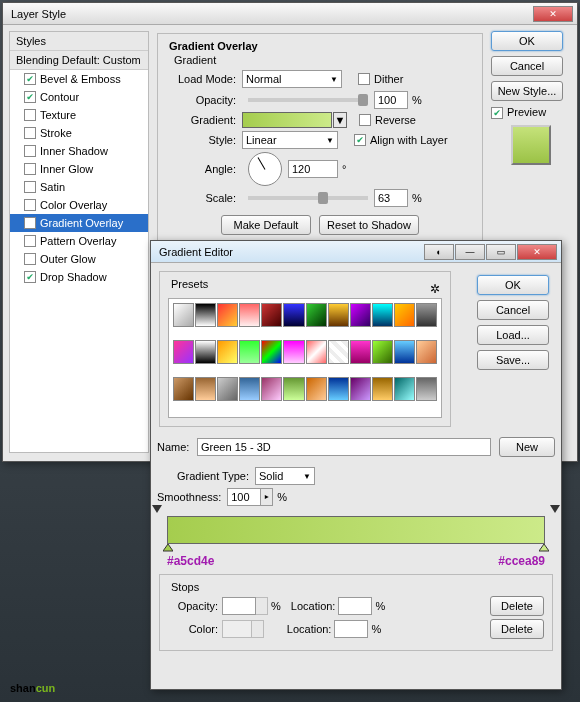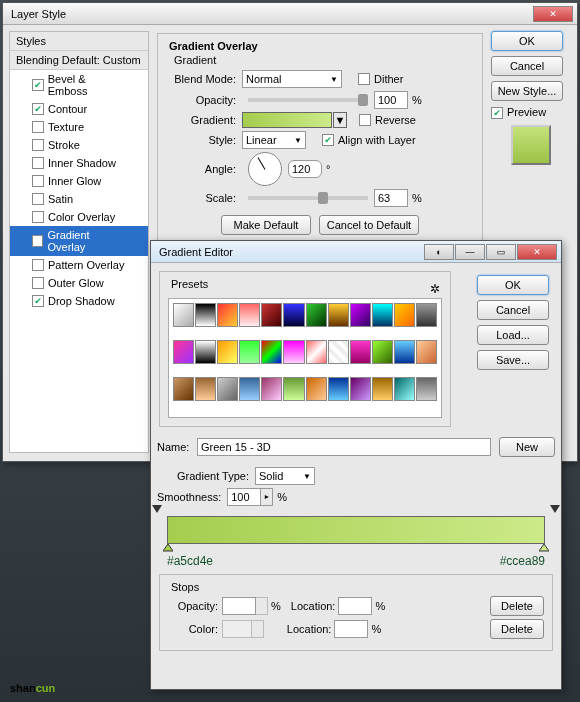--- a/index.html
+++ b/index.html
@@ -14,21 +14,21 @@
 .btn.primary{border:1px solid #5b9bd5;box-shadow:0 0 2px #5b9bd5}
 .checkbox{display:inline-block;width:12px;height:12px;border:1px solid #888;background:#fff;margin-right:4px;vertical-align:middle;text-align:center;line-height:10px;font-size:9px;color:#2a6}
 .checkbox.checked::before{content:"✔"}
 .textfield{border:1px solid #999;background:#fff;height:18px;padding:0 3px;line-height:16px}
 .dropdown{border:1px solid #999;background:#fff;height:18px;display:flex;align-items:center;padding:0 3px;position:relative}
 .dropdown::after{content:"▼";position:absolute;right:3px;font-size:8px}
 .fieldset{border:1px solid #bbb;padding:6px 8px 8px;margin:2px}
 .fieldset>.legend{margin-top:-12px;background:#e8e8e8;display:inline-block;padding:0 3px;font-weight:bold}
 .styleslist{border:1px solid #bbb;background:#fff;width:140px}
 .styleslist .hdr{background:#e8e8e8;padding:3px 6px;border-bottom:1px solid #ccc}
-.styleslist .item{padding:3px 22px;display:flex;align-items:center;cursor:pointer}
+.styleslist .item{padding:3px 14px;display:flex;align-items:center;cursor:pointer}
 .styleslist .item.sel{background:#2a6fc9;color:#fff}
 .styleslist .item.sel span{color:#fff}
 .indent{padding-left:18px}
 .row{display:flex;align-items:center;margin:3px 0}
 .lbl{width:70px;text-align:right;margin-right:6px}
 .slider{flex:0 0 120px;height:4px;background:#ccc;position:relative;margin:0 6px}
 .slider::before{content:"";position:absolute;width:10px;height:12px;background:#999;top:-4px;border-radius:2px}
 .slider.s100::before{left:110px}
 .slider.s63::before{left:70px}
 .angle{width:34px;height:34px;border:1px solid #888;border-radius:50%;background:#fff;position:relative;margin:0 6px}
@@ -37,21 +37,21 @@
 .swatch{width:40px;height:40px;border:2px outset #ccc;background:linear-gradient(#c5e27a,#9bc246);margin:6px auto}
 .presets{border:1px solid #aaa;background:#fff;padding:4px;display:grid;grid-template-columns:repeat(12,1fr);gap:1px;height:120px;overflow:hidden}
 .sw{border:1px solid #888;height:24px}
 .gradbar{height:28px;border:1px solid #666;background:linear-gradient(90deg,#a5cd4e,#ccea89);position:relative;margin:4px 10px}
 .stop{position:absolute;width:10px;height:10px;bottom:-11px}
 .stop.left{left:-5px}
 .stop.right{right:-5px}
 .stop svg{display:block}
 .ostop{position:absolute;width:10px;height:10px;top:-11px}
 .ostop.left{left:-5px}.ostop.right{right:-5px}
-.hexlbl{color:#14532d;font-weight:normal;font-size:12px}
+.hexlbl{color:#a21caf;font-weight:bold;font-size:12px}
 .watermark{position:absolute;right:6px;top:2px;font-size:10px;color:#999}
 .logo{position:absolute;bottom:4px;left:10px;font-size:22px;font-weight:bold;color:#fff}
 .logo .g{color:#7ab51d}
 .disabled{color:#999}
 </style>
 </head>
 <body>
 
 <div class="watermark">思缘设计论坛 WWW.MISSYUAN.COM</div>
 
@@ -113,21 +113,21 @@
             <span class="checkbox checked"></span>
             <span>Drop Shadow</span>
           </div>
         </div>
     </div>
     <div style="flex:1">
       <div class="fieldset">
         <div class="legend">Gradient Overlay</div>
         <div style="font-weight:normal;margin:2px 0 4px 8px">Gradient</div>
         <div class="row">
-            <span class="lbl">Blend Mode:</span>
+            <span class="lbl">Load Mode:</span>
             <div class="dropdown" style="width:100px">
               <span>Normal</span>
             </div>
             <span style="width:16px"></span>
             <span class="checkbox"></span>
             <span>Dither</span>
           </div>
         <div class="row">
             <span class="lbl">Opacity:</span>
             <div class="slider s100"></div>
@@ -137,42 +137,42 @@
         <div class="row">
             <span class="lbl">Gradient:</span>
             <div class="gradprev"></div>
             <span style="margin:0 2px 0 1px;border:1px solid #666;width:14px;height:16px;text-align:center;line-height:14px">▼</span>
             <span style="width:10px"></span>
             <span class="checkbox"></span>
             <span>Reverse</span>
           </div>
         <div class="row">
             <span class="lbl">Style:</span>
-            <div class="dropdown" style="width:64px">
+            <div class="dropdown" style="width:96px">
               <span>Linear</span>
             </div>
             <span style="width:16px"></span>
             <span class="checkbox checked"></span>
             <span>Align with Layer</span>
           </div>
         <div class="row">
             <span class="lbl">Angle:</span>
             <div class="angle"></div>
-            <input class="textfield" style="width: 34px; border-radius: 6px;" value="120">
+            <input class="textfield" style="width: 50px;" value="120">
             <span style="margin-left:4px">°</span>
           </div>
         <div class="row">
             <span class="lbl">Scale:</span>
             <div class="slider s63"></div>
             <input class="textfield" style="width: 34px;" value="63">
             <span style="margin-left:4px">%</span>
           </div>
         <div class="row" style="justify-content:center;margin-top:8px">
           <button class="btn" style="width:90px;display:inline-block;margin:0 4px">Make Default</button>
-          <button class="btn" style="width:100px;display:inline-block;margin:0 4px">Cancel to Default</button>
+          <button class="btn" style="width:100px;display:inline-block;margin:0 4px">Reset to Shadow</button>
         </div>
       </div>
     </div>
     <div style="width:80px">
       <button class="btn primary">OK</button>
       <button class="btn">Cancel</button>
       <button class="btn">New Style...</button>
       <div style="margin-top:4px"><span class="checkbox checked"></span><span>Preview</span></div>
       <div class="swatch"></div>
     </div>

